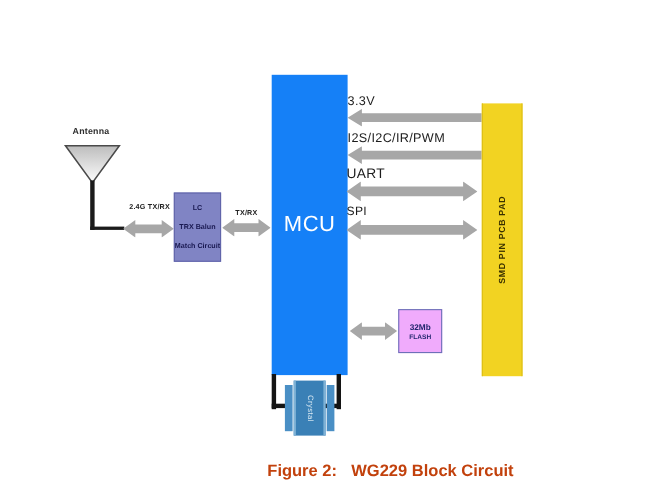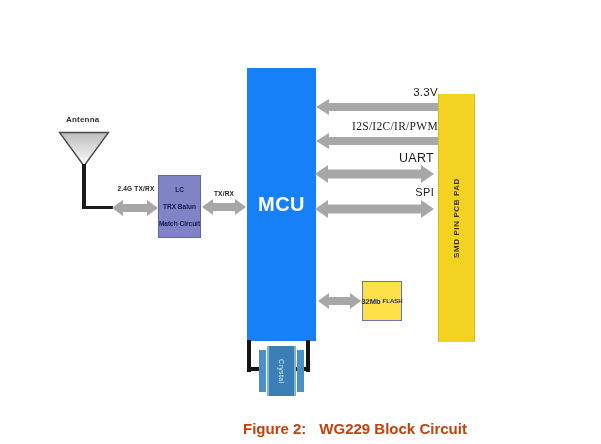--- a/index.html
+++ b/index.html
@@ -11,40 +11,40 @@
 
   
   .ant-label{left:66px;top:115px;width:44px;text-align:left;
     font-size:8px;font-weight:bold;color:#2e2e2e;letter-spacing:.2px;}
   .stem-v{left:82px;top:164px;width:3.5px;height:45px;background:#1b1b1b;}
   .stem-h{left:82px;top:205.5px;width:31px;height:3.5px;background:#1b1b1b;}
 
   
   .link-label-sm{font-size:6.5px;font-weight:bold;color:#222;text-align:center;letter-spacing:.2px;}
   
-  .bus-label{font-size:11.5px;color:#1d1d1d;text-align:right;letter-spacing:.3px;}
+  .bus-label{font-size:11.5px;color:#1d1d1d;text-align:left;letter-spacing:.3px;}
 
   
   .balun{left:158px;top:175px;width:43px;height:63px;background:#8084c4;
     border:1px solid #6165aa;box-sizing:border-box;display:flex;flex-direction:column;
     justify-content:space-evenly;align-items:center;}
   .balun span{font-size:6.5px;font-weight:bold;color:#181850;white-space:nowrap;}
 
   .mcu{left:247px;top:68px;width:69px;height:273px;background:#1580f7;
     display:flex;align-items:center;justify-content:center;}
-  .mcu span{color:#ffffff;font-weight:bold;font-size:20px;letter-spacing:.5px;}
+  .mcu span{color:#ffffff;font-weight:normal;font-size:20px;letter-spacing:.5px;}
 
   .pad{left:438px;top:94px;width:37px;height:248px;background:#f2d322;
     border-left:1px solid #dcbe16;border-right:1px solid #dcbe16;box-sizing:border-box;
     display:flex;align-items:center;justify-content:center;}
   .pad span{writing-mode:vertical-rl;transform:rotate(180deg);
     font-size:8px;font-weight:bold;color:#3a3100;letter-spacing:.6px;white-space:nowrap;}
 
-  .flash{left:362px;top:281px;width:40px;height:40px;background:#fde047;
-    border:1px solid #6d71b8;box-sizing:border-box;display:flex;
+  .flash{left:362px;top:281px;width:40px;height:40px;background:#f0abfc;
+    border:1px solid #6d71b8;box-sizing:border-box;display:flex;flex-direction:column;
     align-items:center;justify-content:center;gap:2px;}
   .flash .l1{font-size:7.5px;font-weight:bold;color:#23276e;}
   .flash .l2{font-size:6px;font-weight:bold;color:#23276e;}
 
   
   .brk{background:#141414;}
   .xtal-bar{width:7px;height:42px;top:350px;background:#4a8fc5;}
   .xtal-core{left:267px;top:346px;width:29px;height:50px;background:#3a80b6;
     border-left:2px solid #7fb2d6;border-right:2px solid #7fb2d6;box-sizing:border-box;
     display:flex;align-items:center;justify-content:center;}
@@ -92,21 +92,21 @@
 
   <div class="abs mcu">
     <span>MCU</span>
   </div>
 
   <div class="abs bus-label" style="left:316px;top:86px;width:122px;">3.3V</div>
   <svg class="abs" style="left:316px;top:99px;" width="122" height="16">
     <polygon points="0,8 13,0 13,4 122,4 122,12 13,12 13,16" fill="#a7a7a7"></polygon>
   </svg>
 
-  <div class="abs bus-label" style="left:316px;top:120px;width:122px;font-family:Liberation Serif, serif;">I2S/I2C/IR/PWM</div>
+  <div class="abs bus-label" style="left:316px;top:120px;width:122px;">I2S/I2C/IR/PWM</div>
   <svg class="abs" style="left:316px;top:133px;" width="122" height="16">
     <polygon points="0,8 13,0 13,4 122,4 122,12 13,12 13,16" fill="#a7a7a7"></polygon>
   </svg>
 
   <div class="abs bus-label" style="left:315px;top:151px;width:119px;font-size:12.5px;">UART</div>
   <svg class="abs" style="left:315px;top:165px;" width="119" height="18">
     <polygon points="0,9 13,0 13,4.5 106,4.5 106,0 119,9 106,18 106,13.5 13,13.5 13,18" fill="#a7a7a7"></polygon>
   </svg>
 
   <div class="abs bus-label" style="left:315px;top:186px;width:119px;font-size:11px;">SPI</div>

